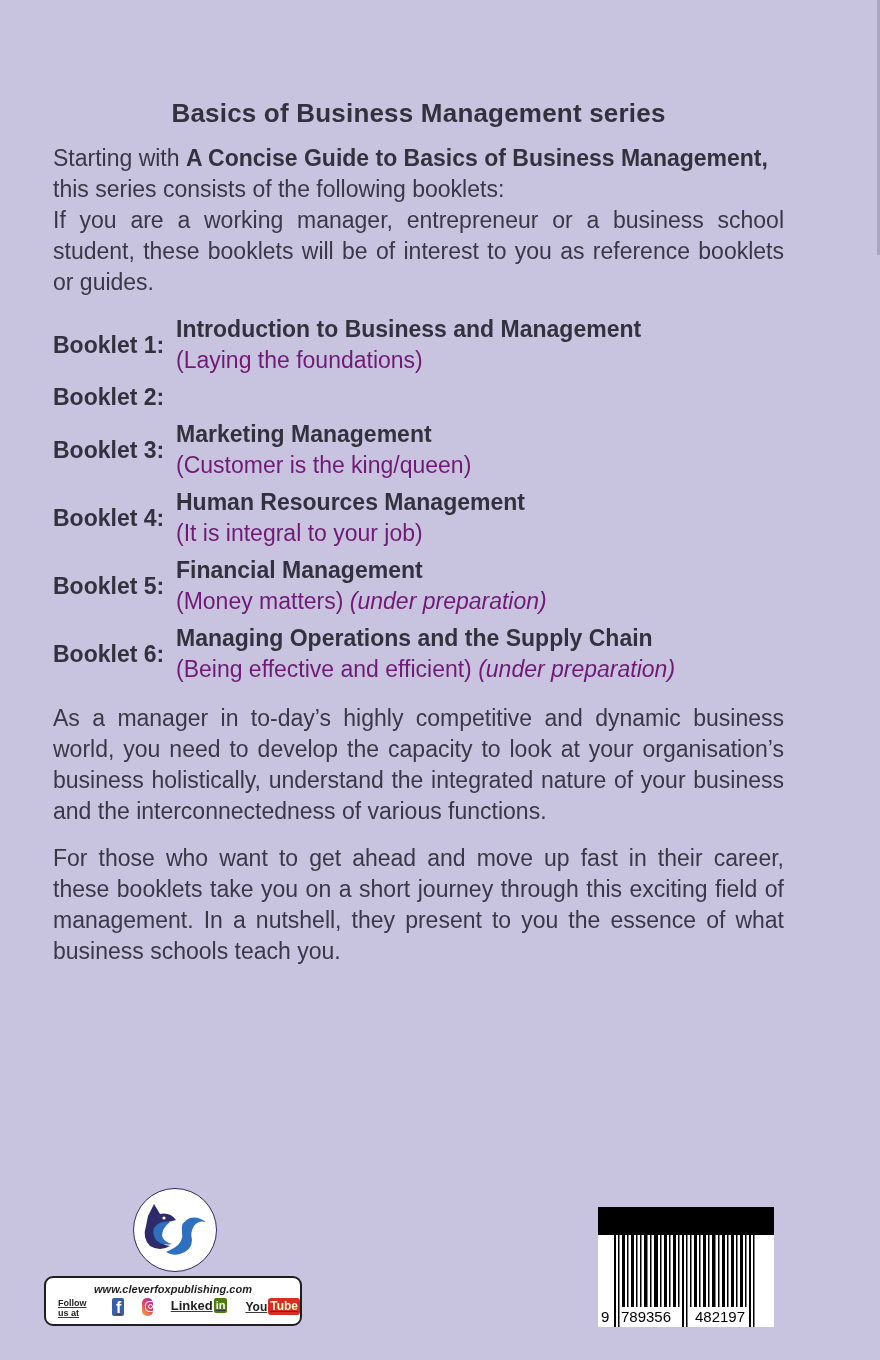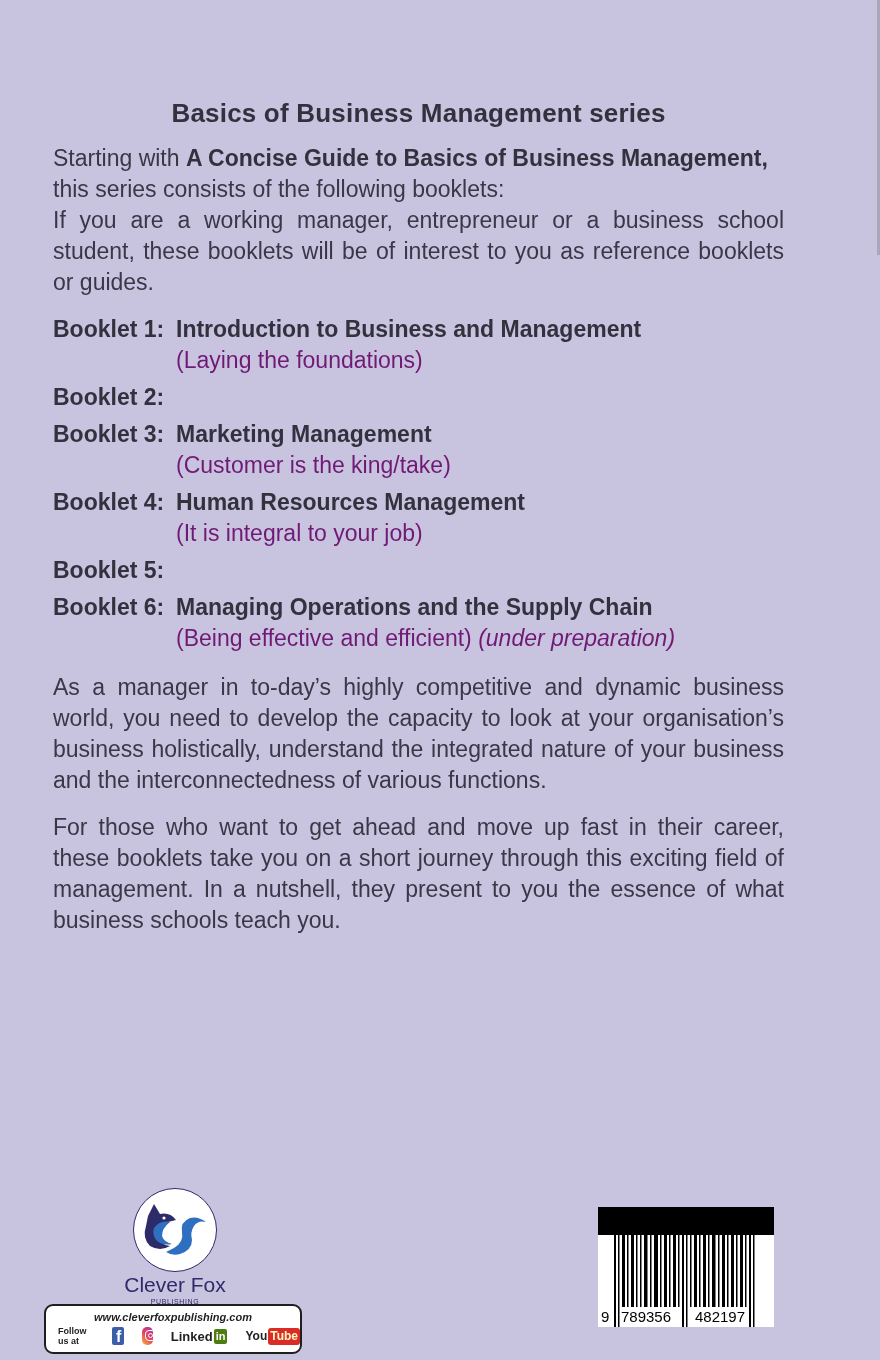--- a/index.html
+++ b/index.html
@@ -46,20 +46,21 @@
     }
     .para b { font-weight: bold; color: #34313f; }
     .booklets {
       margin: 16px 0 18px 0;
     }
     .booklet {
       display: flex;
       font-size: 23px;
       line-height: 31px;
       margin-bottom: 6px;
+      align-items: center;
     }
     .booklet-num {
       width: 123px;
       flex-shrink: 0;
       font-weight: bold;
       color: #34313f;
     }
     .booklet-body { flex: 1; }
     .booklet-title {
       font-weight: bold;
@@ -102,35 +103,35 @@
     .social-box {
       position: absolute;
       left: 44px;
       top: 1276px;
       width: 258px;
       height: 50px;
       background: #ffffff;
       border: 2px solid #1f1f1f;
       border-radius: 9px;
       box-sizing: border-box;
-      margin-top: 28px;
     }
     .site-url {
       text-align: center;
       font-size: 11px;
       font-weight: bold;
       font-style: italic;
       color: #1f1f1f;
       margin-top: 5px;
     }
     .follow-row {
       display: flex;
-      align-items: center;
+      align-items: flex-start;
       margin: 3px 0 0 12px;
       gap: 18px;
+      text-decoration: underline;
     }
     .follow-label {
       font-size: 9px;
       font-weight: bold;
       color: #1f1f1f;
       margin-right: 6px;
     }
     .fb-icon {
       width: 18px; height: 18px;
       background: #3b5ea8;
@@ -248,32 +249,36 @@
         <div class="booklet-sub"><span>(Laying the foundations)</span></div>
       </div>
     </div>
     <div class="booklet">
       <div class="booklet-num">Booklet 2:</div>
     </div>
     <div class="booklet">
       <div class="booklet-num">Booklet 3:</div>
       <div class="booklet-body">
         <div class="booklet-title">Marketing Management</div>
-        <div class="booklet-sub"><span>(Customer is the king/take)</span></div>
+        <div class="booklet-sub"><span>(Customer is the king/queen)</span></div>
       </div>
     </div>
     <div class="booklet">
       <div class="booklet-num">Booklet 4:</div>
       <div class="booklet-body">
         <div class="booklet-title">Human Resources Management</div>
         <div class="booklet-sub"><span>(It is integral to your job)</span></div>
       </div>
     </div>
     <div class="booklet">
       <div class="booklet-num">Booklet 5:</div>
+      <div class="booklet-body">
+        <div class="booklet-title">Financial Management</div>
+        <div class="booklet-sub"><span>(Money matters)</span> <i>(under preparation)</i></div>
+      </div>
     </div>
     <div class="booklet">
       <div class="booklet-num">Booklet 6:</div>
       <div class="booklet-body">
         <div class="booklet-title">Managing Operations and the Supply Chain</div>
         <div class="booklet-sub"><span>(Being effective and efficient)</span> <i>(under preparation)</i></div>
       </div>
     </div>
   </div>
 

